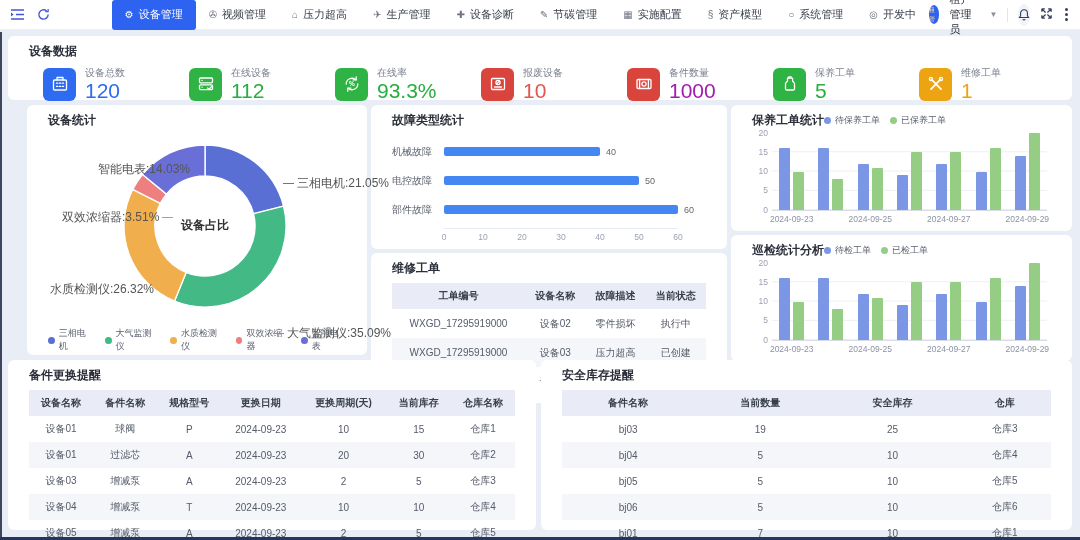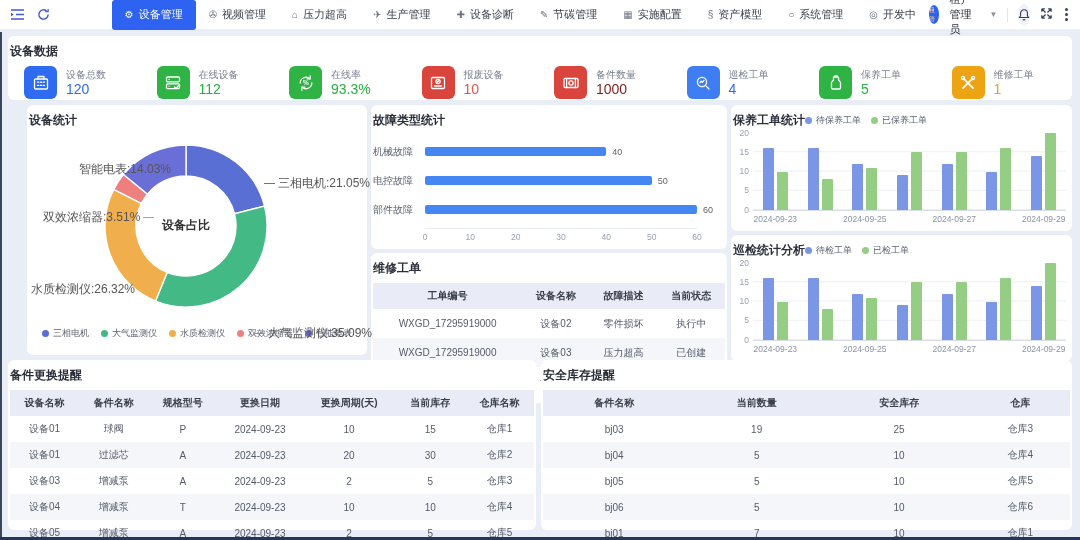--- a/index.html
+++ b/index.html
@@ -19,29 +19,29 @@
   .avatar { width:19px; height:19px; border-radius:50%; background:#2e63f1; color:#ffd9a1; font-size:6px; display:flex; align-items:center; justify-content:center; }
   .user-name { font-size:11px; color:#2b2f3a; }
   .chev { font-size:8px; color:#8a8f9c; }
   .vdiv { width:1px; height:14px; background:#e2e5ec; }
   .round-btn { width:22px; height:22px; border-radius:50%; background:#f1f3f8; display:flex; align-items:center; justify-content:center; }
   .kebab { display:flex; flex-direction:column; gap:2px; padding:0 2px; }
   .kebab i { width:3px; height:3px; border-radius:50%; background:#35405c; }
 
   
   .content { padding:6px 8px 0 8px; display:flex; flex-direction:column; gap:5px; }
-  .panel { background:#fff; border-radius:6px; padding:7px 2px; }
+  .panel { background:#fff; border-radius:6px; padding:7px 21px; }
   .panel-title { font-size:12px; font-weight:bold; color:#2b2f3a; }
 
   
   .stat-row { display:flex; margin-top:6px; }
   .stat-card { flex:1; display:flex; align-items:center; gap:9px; padding-left:14px; }
   .stat-ico { width:33px; height:33px; border-radius:6px; display:flex; align-items:center; justify-content:center; flex-shrink:0; }
   .stat-label { font-size:10px; color:#7a8190; }
-  .stat-value { font-size:14px; font-weight:500; line-height:1.05; }
+  .stat-value { font-size:21px; font-weight:500; line-height:1.05; }
 
   .row2 { display:flex; gap:4px; height:250px; }
   .col-left { width:340px;margin-left:19px; }
   .col-mid { width:356px; display:flex; flex-direction:column; gap:4px; }
   .col-right { flex:1; display:flex; flex-direction:column; gap:4px; }
   .col-mid .panel, .col-right .panel { flex:1; }
 
   
   .pie-area { position:relative; height:196px; }
   .pie-svg { position:absolute; left:66px; top:6px; }
@@ -256,36 +256,21 @@
             <svg width="20" height="20" viewBox="0 0 20 20">
               <g fill="none" stroke="#fff" stroke-width="1.3" stroke-linecap="round" stroke-linejoin="round">
                 <rect x="3" y="5.5" width="14" height="9" rx="1"></rect>
                 <circle cx="10" cy="10" r="2.1"></circle>
                 <path d="M5.6 5.5v9M14.4 5.5v9"></path>
               </g>
             </svg>
           </div>
           <div>
             <div class="stat-label">备件数量</div>
-            <div class="stat-value" style="color:#7f1d1d">1000</div>
-          </div>
-        </div>
-        <div class="stat-card">
-          <div class="stat-ico" style="background:#3f7df2">
-            <svg width="20" height="20" viewBox="0 0 20 20">
-              <g fill="none" stroke="#fff" stroke-width="1.3" stroke-linecap="round" stroke-linejoin="round">
-                <circle cx="9" cy="9" r="4.6"></circle>
-                <path d="M12.4 12.4L16 16"></path>
-                <path d="M6.9 9.6l1.3-1.4 1.2 1 1.6-1.8"></path>
-              </g>
-            </svg>
-          </div>
-          <div>
-            <div class="stat-label">巡检工单</div>
-            <div class="stat-value" style="color:#2e6bf0">4</div>
+            <div class="stat-value" style="color:#a21caf">1000</div>
           </div>
         </div>
         <div class="stat-card">
           <div class="stat-ico" style="background:#2fb344">
             <svg width="20" height="20" viewBox="0 0 20 20">
               <g fill="none" stroke="#fff" stroke-width="1.3" stroke-linecap="round" stroke-linejoin="round">
                 <path d="M7.5 4h4.2a.9.9 0 0 1 .9.9V7l1.7 2.1a1 1 0 0 1 .2.6v5.1a1.2 1.2 0 0 1-1.2 1.2H6.7a1.2 1.2 0 0 1-1.2-1.2V9.7a1 1 0 0 1 .2-.6L7.5 7z"></path>
                 <path d="M8.8 4V2.8h2.4"></path>
               </g>
             </svg>

